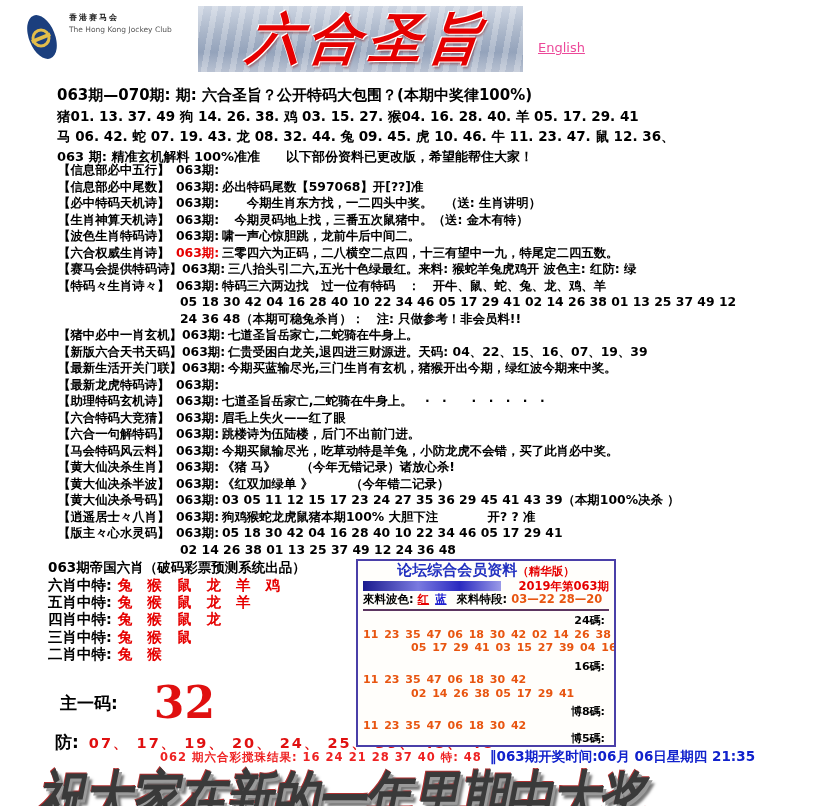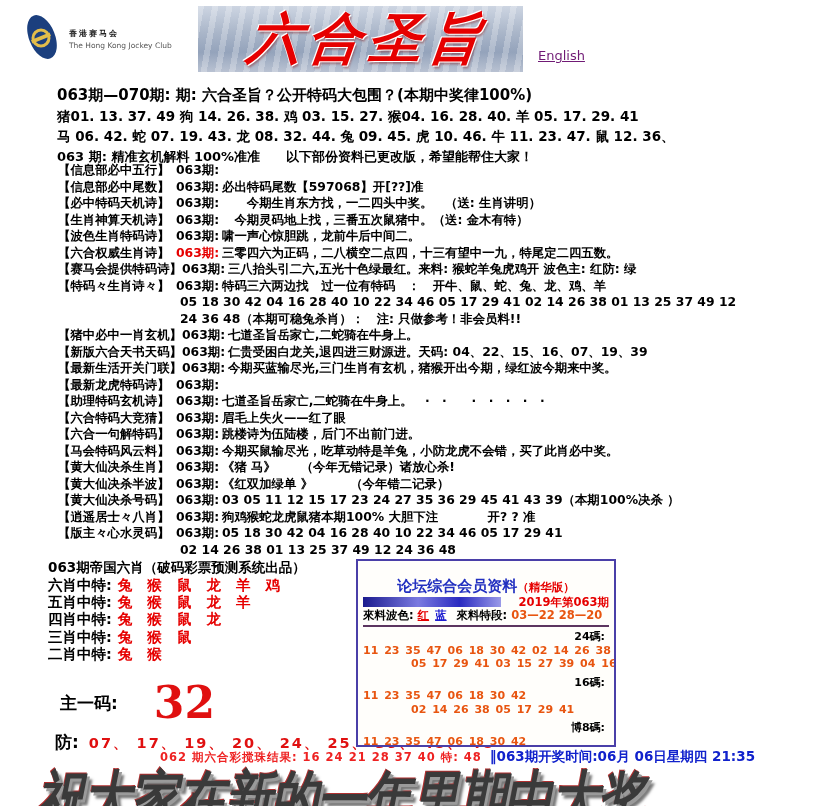--- a/index.html
+++ b/index.html
@@ -3,35 +3,35 @@
 <meta charset="utf-8">
 <style>
   * { margin:0; padding:0; box-sizing:border-box; }
   html,body { background:#ffffff; }
   body {
     width:813px; height:806px; position:relative; overflow:hidden;
     font-family:"DejaVu Sans", sans-serif; color:#000;
   }
   
   .hdr { position:absolute; left:0; top:0; width:813px; height:82px; }
-  .logo-wrap { position:absolute; left:22px; top:12px; display:flex; align-items:center; gap:7px; }
+  .logo-wrap { position:absolute; left:22px; top:12px; display:flex; align-items:flex-start; gap:7px; }
   .logo-txt .cn { font-size:8px; font-weight:bold; color:#222; letter-spacing:2px; }
   .logo-txt .en { font-size:7.5px; color:#555; margin-top:2px; }
   .photo { position:absolute; left:198px; top:6px; width:325px; height:66px;
     background:
       repeating-linear-gradient(100deg, rgba(255,255,255,.25) 0 6px, rgba(0,0,0,0) 6px 14px),
       linear-gradient(180deg,#cdd5e2 0%,#aab6c9 40%,#94a3bb 70%,#b9c2d2 100%);
   }
   .big-title { position:absolute; left:248px; top:8px; width:280px;
     font-family:"DejaVu Serif", serif; font-style:italic; font-weight:bold;
     font-size:54px; line-height:60px; color:#e60000; letter-spacing:6px; white-space:nowrap;
     text-shadow:1px 1px 0 #fff, -1px -1px 0 #fff, 2px 3px 2px rgba(120,0,0,.35);
     transform:skewX(-6deg);
   }
-  .english { position:absolute; left:538px; top:48px; font-size:13px; color:#701a75; }
+  .english { position:absolute; left:538px; top:40px; font-size:13px; color:#ec4899; }
   
   .headline { position:absolute; left:57px; top:86px; font-size:15px; font-weight:bold; white-space:nowrap; }
   .zline1 { position:absolute; left:57px; top:108px; font-size:13.5px; font-weight:bold; white-space:nowrap; }
   .zline2 { position:absolute; left:57px; top:128px; font-size:13.5px; font-weight:bold; white-space:nowrap; }
   .intro  { position:absolute; left:57px; top:148px; font-size:13px; font-weight:bold; white-space:nowrap; }
   
   .tips { position:absolute; left:58px; top:162px; width:755px; }
   .tip { display:flex; line-height:16.5px; font-size:12.4px; font-weight:bold; white-space:nowrap; }
   .tl { min-width:118px; }
   .ti { min-width:46px; }
@@ -46,21 +46,21 @@
   .emp-row .val { color:#e60000; margin-left:6px; letter-spacing:5px; }
   .main-code { position:absolute; left:60px; top:681px; display:flex; align-items:center;gap:28px; }
   .main-code .lab { font-size:17px; font-weight:bold; }
   .main-code .val { font-size:44px; line-height:44px; font-weight:bold; color:#e01010;
                     font-family:"DejaVu Serif", serif; margin-left:8px; }
   .guard { position:absolute; left:55px; top:731px; display:flex; align-items:baseline; }
   .guard .lab { font-size:17px; font-weight:bold; }
   .guard .val { font-size:14.5px; font-weight:bold; color:#e01010; margin-left:10px; letter-spacing:2px; }
   
   .panel { position:absolute; left:356px; top:559px; width:260px; height:188px;
-    border:2px solid #4a3fa8; background:#fffefb; padding:17px 5px 0 5px; overflow:hidden; }
+    border:2px solid #4a3fa8; background:#fffefb; padding:1px 5px 0 5px; overflow:hidden; }
   .p-title { text-align:center; font-size:15px; font-weight:bold; color:#2230c0; line-height:17px; white-space:nowrap; }
   .p-title .suffix { color:#e60000; font-size:11.5px; }
   .p-bar { display:flex; align-items:center; height:12px; }
   .p-bar .bar { flex:0 0 138px; height:10px;
     background:linear-gradient(90deg,#1b1b8e,#7a7ae0 40%,#2a2ac0 70%,#9a9ae8); }
   .p-bar .issue { flex:1; text-align:right; color:#e60000; font-size:11.5px; font-weight:bold; }
   .p-wave { display:flex; font-size:11.5px; font-weight:bold; line-height:15px; white-space:nowrap; }
   .p-wave .red  { color:#e60000; text-decoration:underline; margin:0 6px 0 4px; }
   .p-wave .blue { color:#2020d0; text-decoration:underline; margin-right:10px; }
   .p-wave .seg  { color:#e85510; margin-left:4px; }

